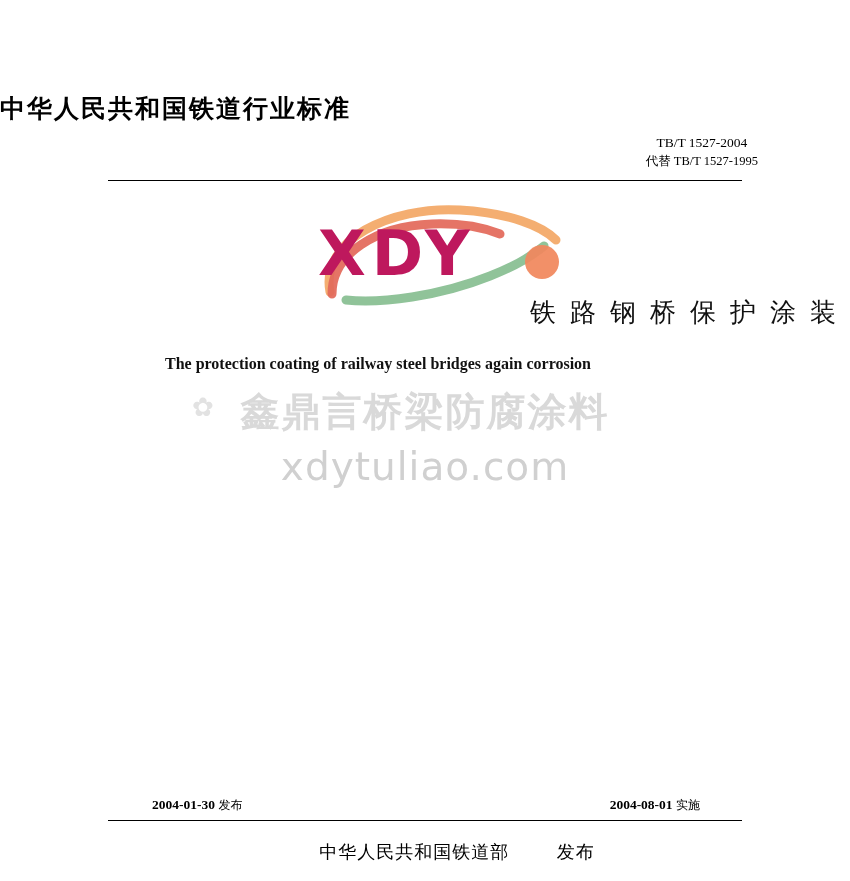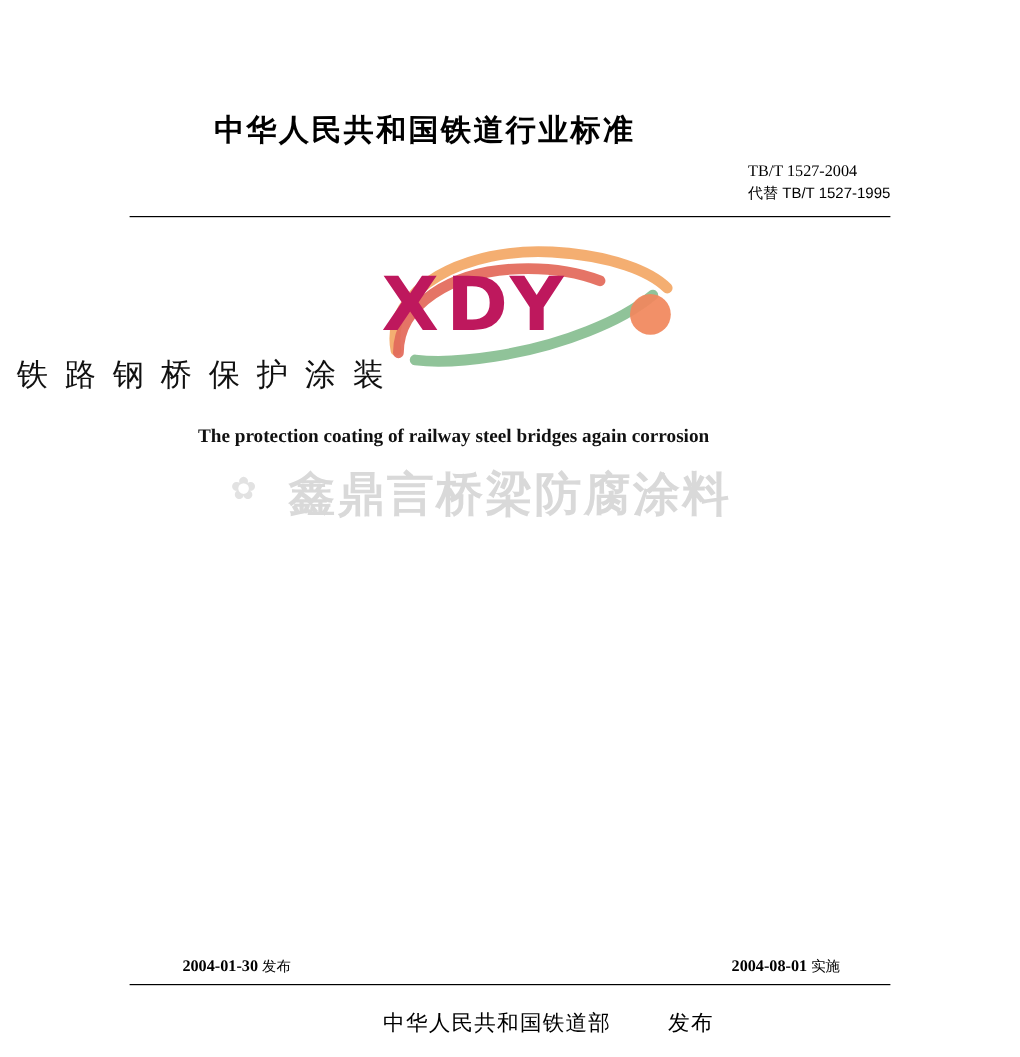--- a/index.html
+++ b/index.html
@@ -43,39 +43,39 @@
     border-bottom: 2px solid #000;
     width: 100%;
   }
 
   
   .std-title {
     position: absolute;
     left: 0;
     top: 92px;
     width: 708px;
-    text-align: center;
+    text-align: left;
     font-family: "DejaVu Sans", sans-serif;
     font-weight: bold;
     font-size: 25px;
     letter-spacing: 2px;
   }
 
   
   .std-nums {
     position: absolute;
-    right: 108px;
+    right: 92px;
     top: 133px;
-    text-align: left;
+    text-align: center;
     font-size: 13.5px;
     line-height: 19px;
     font-family: "Liberation Serif", serif;
   }
   .std-nums .replace {
-    font-family: Liberation Sans, sans-serif;
+    font-family: Liberation Serif, serif;
     font-size: 12.5px;
   }
 
   
   .header-rule {
     position: absolute;
     left: 108px;
     top: 180px;
     width: 634px;
     border-bottom: 1.5px solid #000;
@@ -102,21 +102,21 @@
     color: #be185d;
     line-height: 72px;
   }
 
   
   .subject-cn {
     position: absolute;
     left: 0;
     top: 295px;
     width: 850px;
-    text-align: left;
+    text-align: right;
     font-family: "DejaVu Sans", sans-serif;
     font-size: 26px;
     letter-spacing: 14px;
     text-indent: 14px;
     color: #111;
   }
   .subject-en {
     position: absolute;
     left: 0;
     top: 355px;
@@ -228,20 +228,21 @@
     <path d="M36,100 C70,104 130,96 180,76 C206,66 222,56 234,46" fill="none" stroke="#7fb98a" stroke-width="9" stroke-linecap="round" opacity="0.95"></path>
     <circle cx="232" cy="62" r="17" fill="#ef7f52" opacity="0.95"></circle>
   </svg>
   <div class="wm-xdy">XDY</div>
 
   <div class="subject-cn">铁路钢桥保护涂装</div>
   <div class="subject-en">The protection coating of railway steel bridges again corrosion</div>
 
   <div class="wm-flower">✿</div>
   <div class="wm-line1">鑫鼎言桥梁防腐涂料</div>
+  <div class="wm-line2">xdytuliao.com</div>
 
   <div class="date-left">
     <span>2004-01-30</span>
     <span class="cn">发布</span>
   </div>
   <div class="date-right">
     <span>2004-08-01</span>
     <span class="cn">实施</span>
   </div>
 

